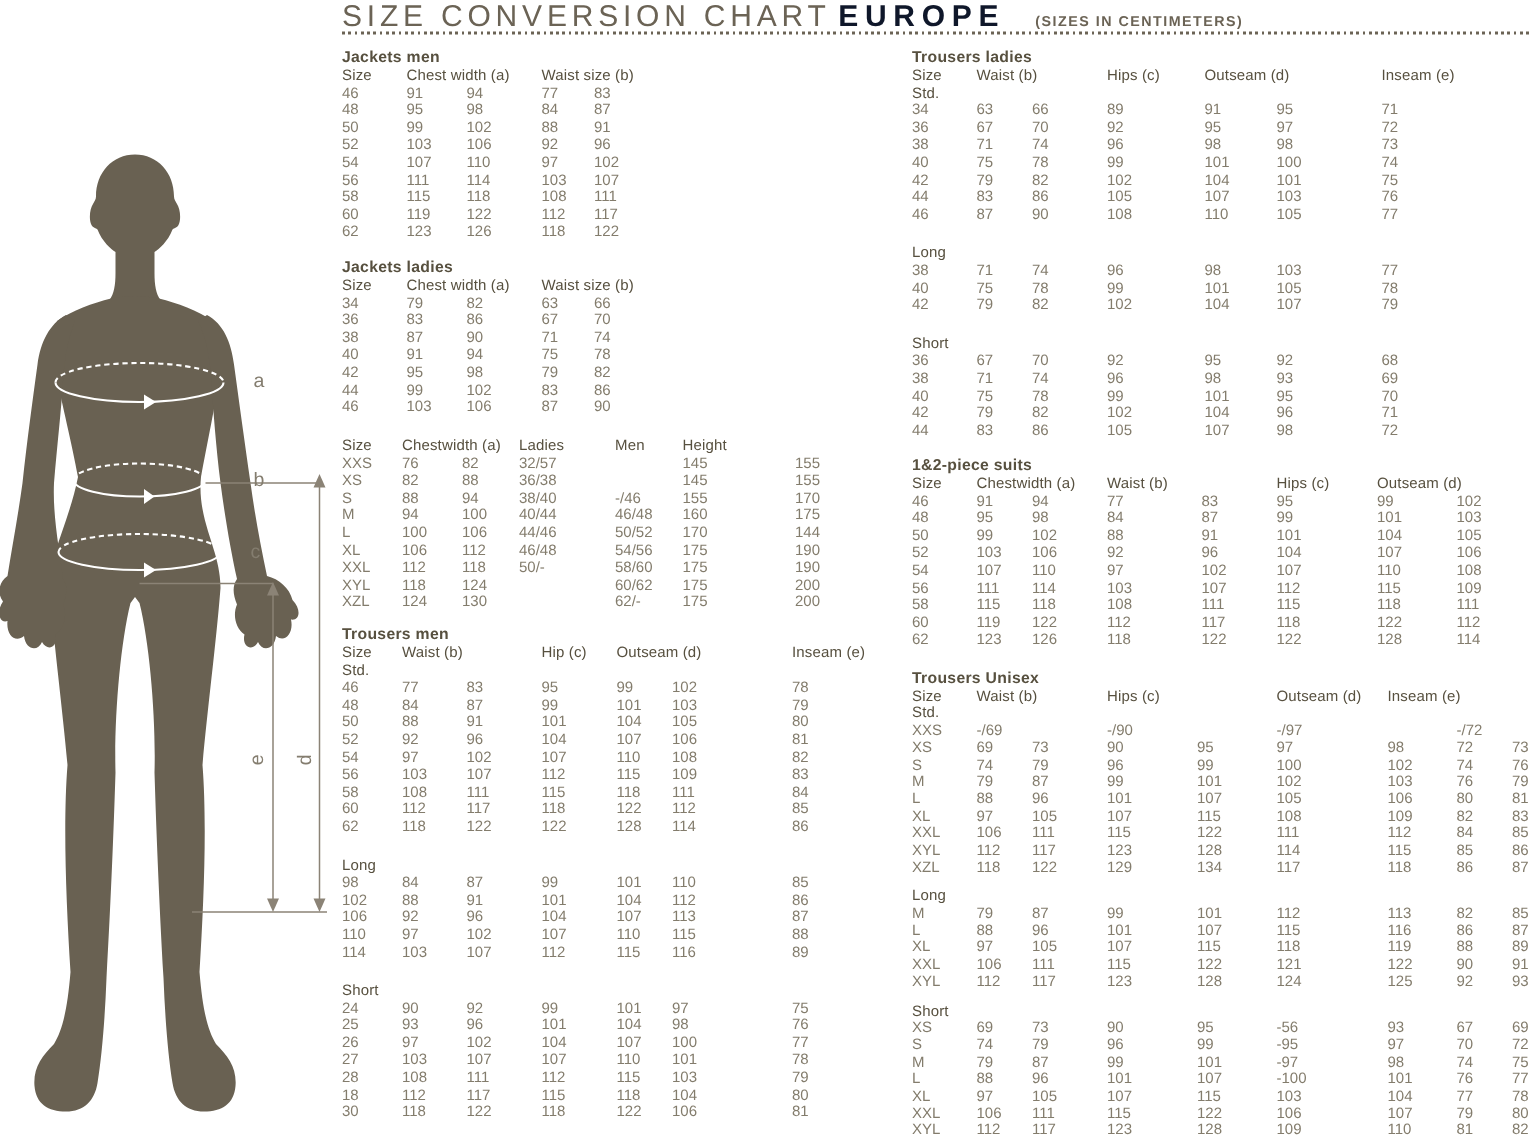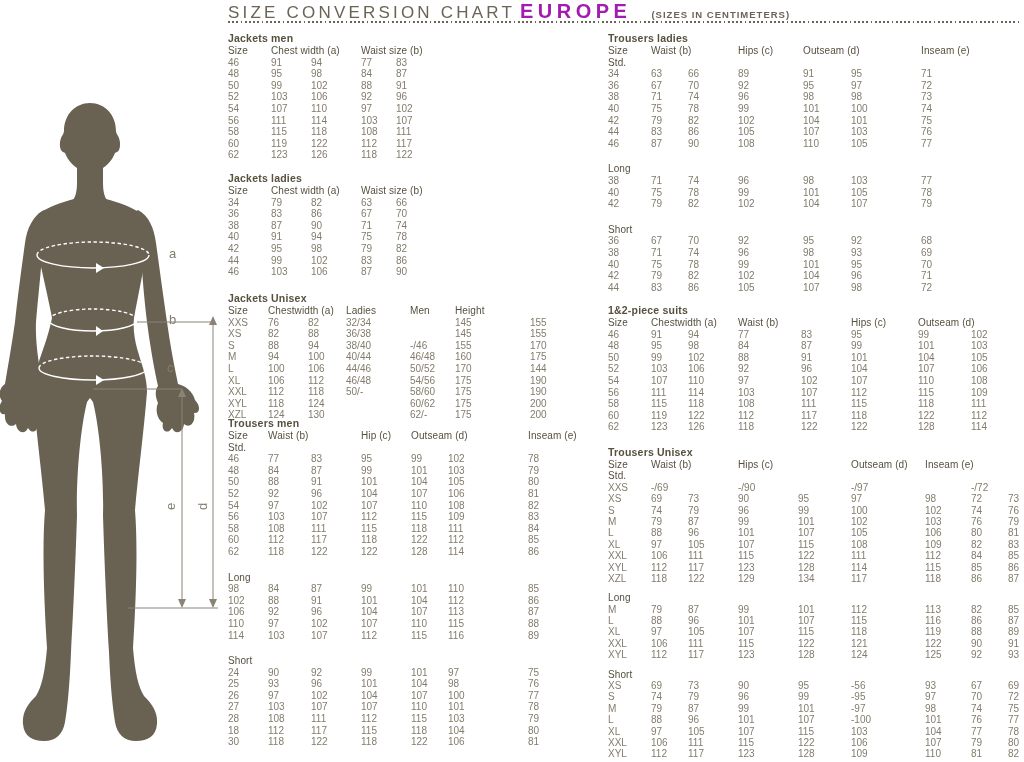--- a/index.html
+++ b/index.html
@@ -2,22 +2,22 @@
 <html><head>
 <meta charset="utf-8">
 <style>
   *{margin:0;padding:0;box-sizing:border-box}
   html,body{background:#fff}
   body{width:1024px;height:762px;font-family:"Liberation Sans",sans-serif;position:relative;overflow:hidden}
   .page{position:absolute;inset:0;background:#fff}
 
   
   .titlebar{position:absolute;left:228px;top:0;white-space:nowrap}
-  .t-main{font-size:17px;letter-spacing:3.2px;color:#6b6355}
-  .t-region{font-size:20px;font-weight:bold;letter-spacing:4.5px;color:#a21caf;margin-left:5px}
+  .t-main{font-size:20px;letter-spacing:3.2px;color:#6b6355}
+  .t-region{font-size:20px;font-weight:bold;letter-spacing:4.5px;color:#0f172a;margin-left:5px}
   .t-unit{font-size:9.5px;font-weight:bold;letter-spacing:1px;color:#6b6355;margin-left:20px}
   .dotted-rule{position:absolute;left:228px;right:2px;top:21px;height:2px;
     background-image:repeating-linear-gradient(90deg,#6b6355 0 1.8px,transparent 1.8px 4.2px)}
 
   
   .tbl{position:absolute;font-size:10px;color:#837c6c}
   .t-title{font-weight:bold;color:#57503f;font-size:10.5px;line-height:12px;height:13px;letter-spacing:.2px;white-space:nowrap}
   .t-grid{display:grid;--rh:11.6px}
   .t-head,.t-sec,.t-cell{height:var(--rh);line-height:var(--rh);white-space:nowrap}
   .t-head,.t-sec{font-weight:normal;color:#57503f;letter-spacing:.1px}
@@ -189,33 +189,32 @@
         <div class="t-cell">83</div>
         <div class="t-cell">86</div>
         <div class="t-cell">46</div>
         <div class="t-cell">103</div>
         <div class="t-cell">106</div>
         <div class="t-cell">87</div>
         <div class="t-cell">90</div>
       </div>
     </div>
   <div class="tbl g-ju" style="left:228px;top:292px">
-      <div class="t-title">Jackets Unisex</div>
       <div class="t-grid">
         <div class="t-head">Size</div>
         <div class="t-head">Chestwidth (a)</div>
         <div class="t-head"></div>
         <div class="t-head">Ladies</div>
         <div class="t-head">Men</div>
         <div class="t-head">Height</div>
         <div class="t-head"></div>
         <div class="t-cell">XXS</div>
         <div class="t-cell">76</div>
         <div class="t-cell">82</div>
-        <div class="t-cell">32/34</div>
+        <div class="t-cell">32/57</div>
         <div class="t-cell"></div>
         <div class="t-cell">145</div>
         <div class="t-cell">155</div>
         <div class="t-cell">XS</div>
         <div class="t-cell">82</div>
         <div class="t-cell">88</div>
         <div class="t-cell">36/38</div>
         <div class="t-cell"></div>
         <div class="t-cell">145</div>
         <div class="t-cell">155</div>

